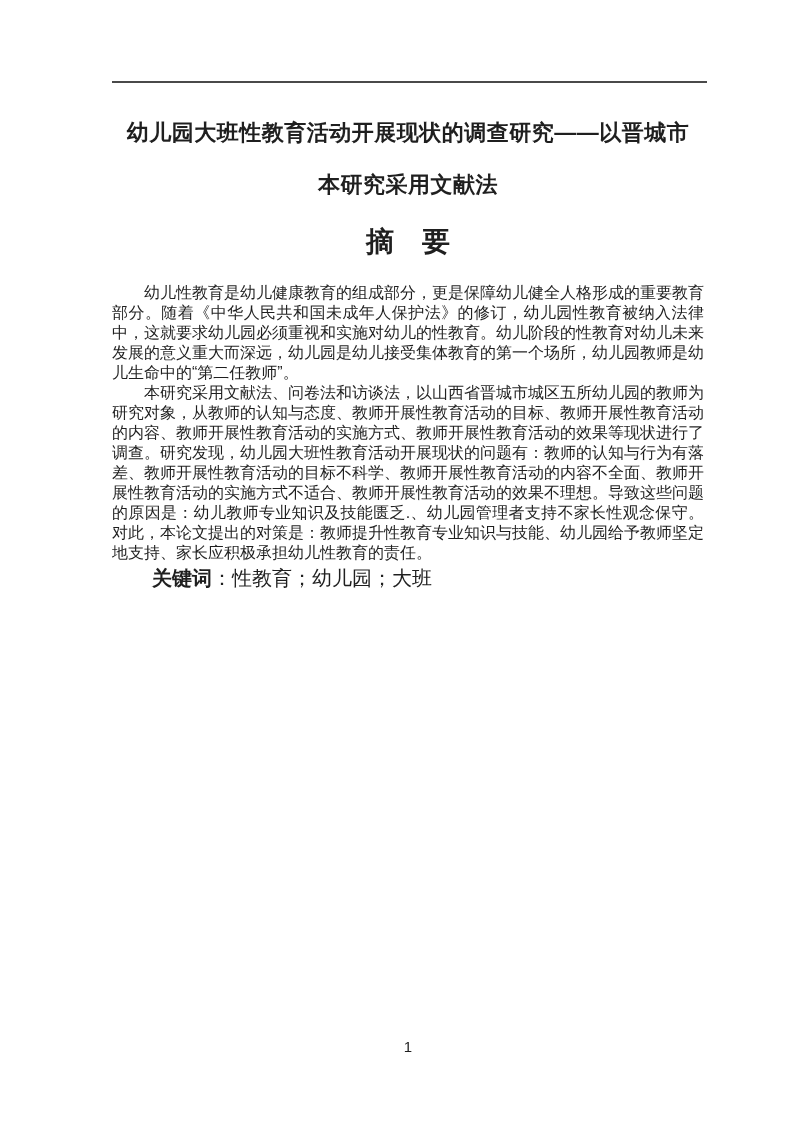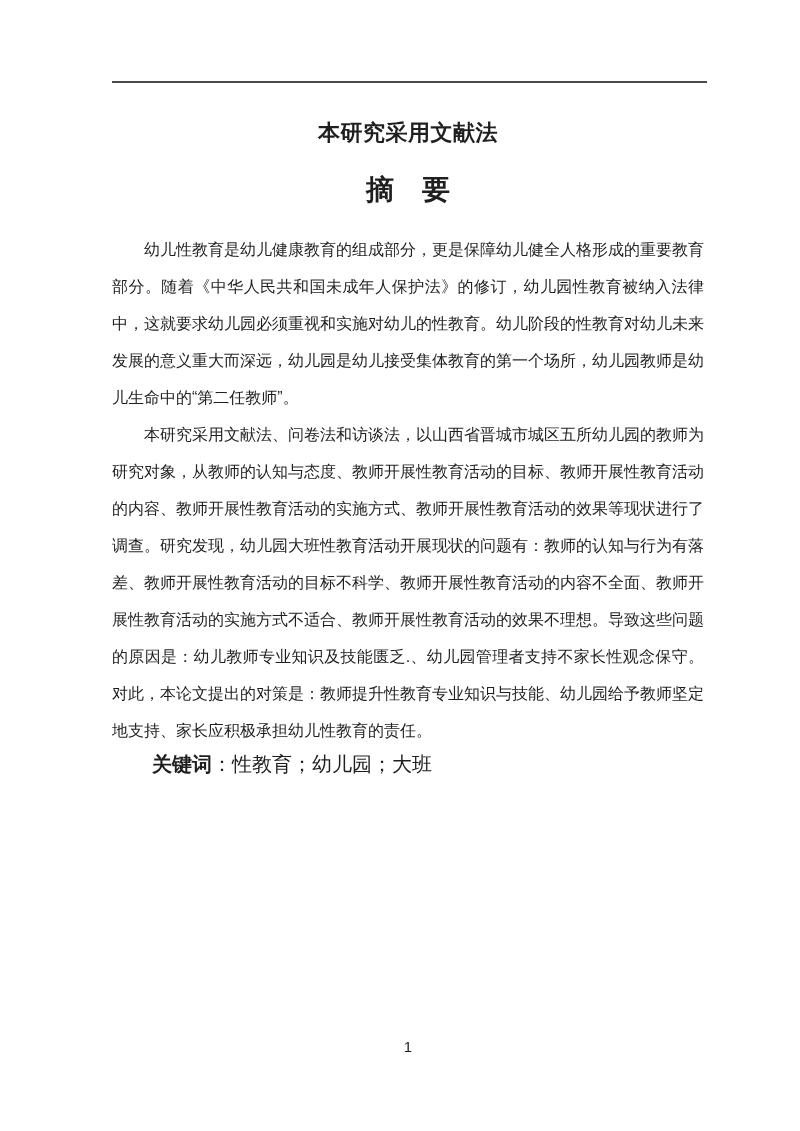--- a/index.html
+++ b/index.html
@@ -39,21 +39,21 @@
   h2.abstract {
     margin: 10px 0 0 0;
     font-size: 28px;
     font-weight: bold;
     line-height: 42px;
     text-align: center;
   }
   p.body-para {
     margin: 0;
     font-size: 16px;
-    line-height: 37px;
+    line-height: 20px;
     text-align: justify;
     text-indent: 2em;
     word-break: break-all;
   }
   p.body-para.first { margin-top: 20px; }
   p.keywords {
     margin: 0;
     font-size: 20px;
     line-height: 31.6px;
     text-indent: 2em;
@@ -72,20 +72,21 @@
 </style>
 </head>
 <body>
 
 <div class="page" style="--bg: #ffffff; --text: #1f1f1f; --rule: #4a4a4a;">
   <div class="content">
 
     <div class="rule"></div>
 
     <h1 class="title">
+      <span class="title-line">幼儿园大班性教育活动开展现状的调查研究——以晋城市</span>
       <span class="title-line">本研究采用文献法</span>
     </h1>
 
     <h2 class="abstract">摘　要</h2>
 
     <p class="body-para first">幼儿性教育是幼儿健康教育的组成部分，更是保障幼儿健全人格形成的重要教育部分。随着《中华人民共和国未成年人保护法》的修订，幼儿园性教育被纳入法律中，这就要求幼儿园必须重视和实施对幼儿的性教育。幼儿阶段的性教育对幼儿未来发展的意义重大而深远，幼儿园是幼儿接受集体教育的第一个场所，幼儿园教师是幼儿生命中的“第二任教师”。</p>
 
     <p class="body-para">本研究采用文献法、问卷法和访谈法，以山西省晋城市城区五所幼儿园的教师为研究对象，从教师的认知与态度、教师开展性教育活动的目标、教师开展性教育活动的内容、教师开展性教育活动的实施方式、教师开展性教育活动的效果等现状进行了调查。研究发现，幼儿园大班性教育活动开展现状的问题有：教师的认知与行为有落差、教师开展性教育活动的目标不科学、教师开展性教育活动的内容不全面、教师开展性教育活动的实施方式不适合、教师开展性教育活动的效果不理想。导致这些问题的原因是：幼儿教师专业知识及技能匮乏.、幼儿园管理者支持不家长性观念保守。对此，本论文提出的对策是：教师提升性教育专业知识与技能、幼儿园给予教师坚定地支持、家长应积极承担幼儿性教育的责任。</p>
 
     <p class="keywords"><span class="kw-label">关键词</span><span class="kw-sep">：</span><span class="kw-text">性教育；幼儿园；大班</span></p>

